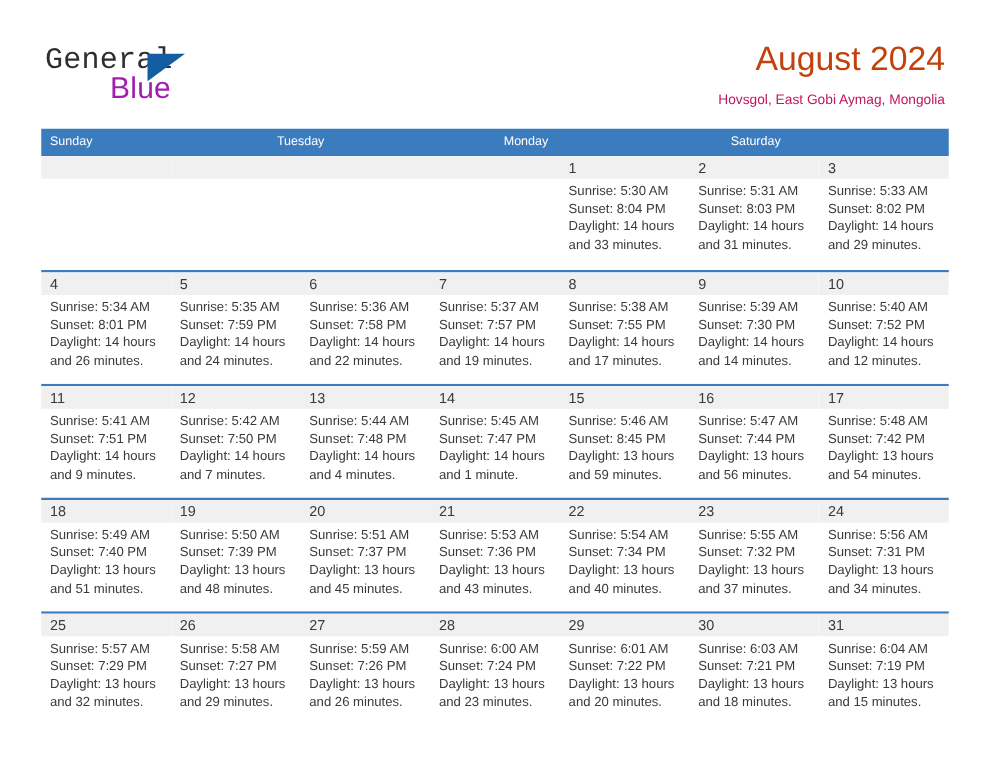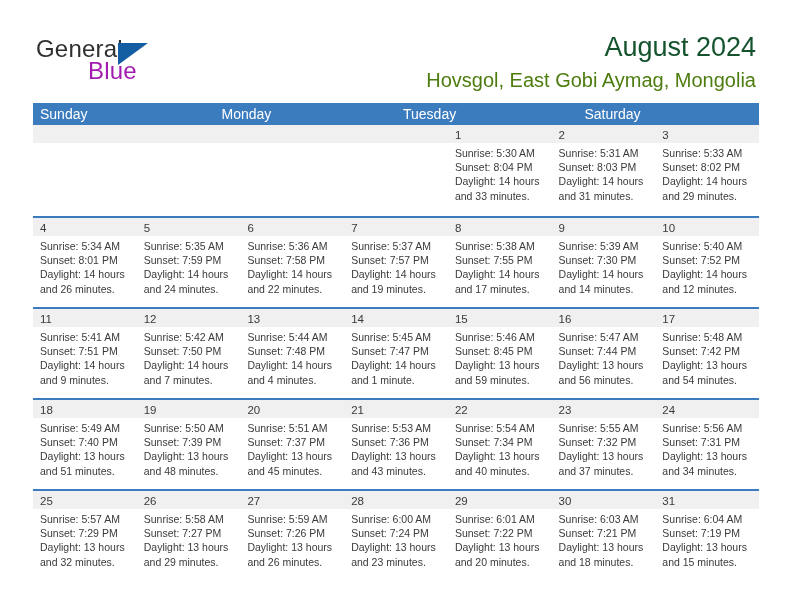--- a/index.html
+++ b/index.html
@@ -38,21 +38,21 @@
     width: 240px;
     height: 52px;
   }
   .logo-general {
     position: absolute;
     left: 0;
     top: 0;
     font-size: 24px;
     letter-spacing: 0.2px;
     color: #2f2f2f;
-    font-family: Liberation Sans, sans-serif;
+    font-family: Liberation Mono, monospace;
     line-height: 26px;
   }
   .logo-blue {
     position: absolute;
     left: 52px;
     top: 22px;
     font-size: 24px;
     letter-spacing: 0.2px;
     color: #a21caf;
     font-family: "Liberation Sans", sans-serif;
@@ -69,27 +69,27 @@
   }
 
   .title-block {
     position: absolute;
     right: 36px;
     top: 30px;
     text-align: right;
   }
   .cal-title {
     font-size: 27px;
-    color: #14532d;
+    color: #c2410c;
     line-height: 34px;
     white-space: nowrap;
   }
   .cal-subtitle {
-    font-size: 20px;
-    color: #4d7c0f;
+    font-size: 11px;
+    color: #be185d;
     line-height: 20px;
     margin-top: 6px;
     white-space: nowrap;
   }
 
   
   .calendar {
     position: absolute;
     left: 33px;
     top: 103px;
@@ -97,21 +97,21 @@
   }
 
   .weekday-row {
     display: flex;
     background: #3b7cbf;
     height: 22px;
   }
   .weekday {
     flex: 1 1 0;
     color: #ffffff;
-    font-size: 14px;
+    font-size: 10px;
     line-height: 22px;
     padding-left: 7px;
     box-sizing: border-box;
     white-space: nowrap;
     overflow: hidden;
   }
 
   .week-row {
     display: flex;
     border-top: 2px solid #3b7cbf;
@@ -170,22 +170,22 @@
     <div class="title-block">
       <div class="cal-title">August 2024</div>
       <div class="cal-subtitle">Hovsgol, East Gobi Aymag, Mongolia</div>
     </div>
 
   </div>
 
   <div class="calendar">
     <div class="weekday-row" id="weekday-row">
         <div class="weekday">Sunday</div>
+        <div class="weekday">Tuesday</div>
         <div class="weekday">Monday</div>
-        <div class="weekday">Tuesday</div>
         <div class="weekday">Saturday</div>
       </div>
     <div id="weeks-container">
         <div class="week-row">
           <div class="day-cell empty">
             <div class="day-num-band"><span class="day-num"></span></div>
           </div>
           <div class="day-cell empty">
             <div class="day-num-band"><span class="day-num"></span></div>
           </div>

